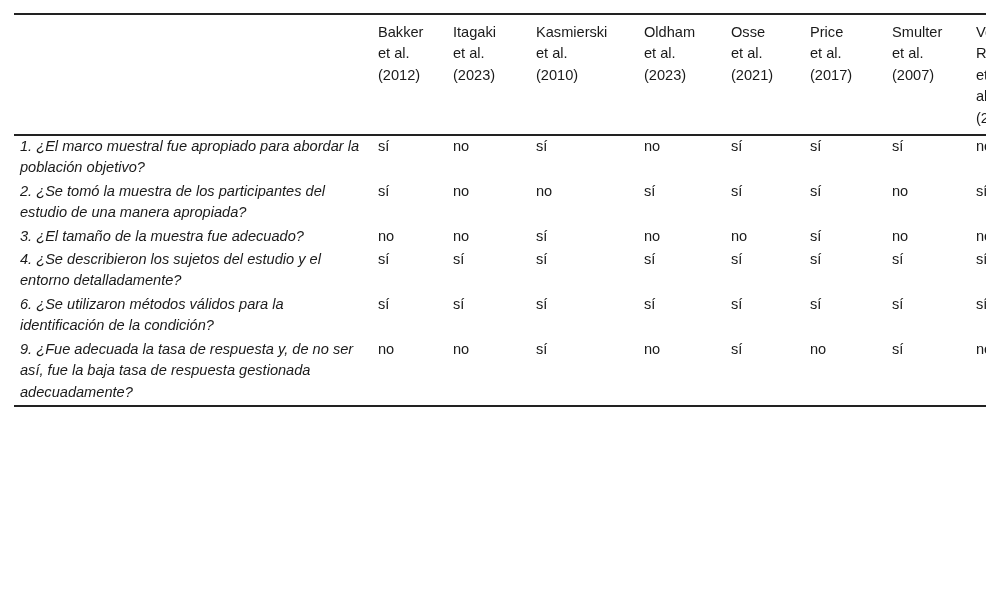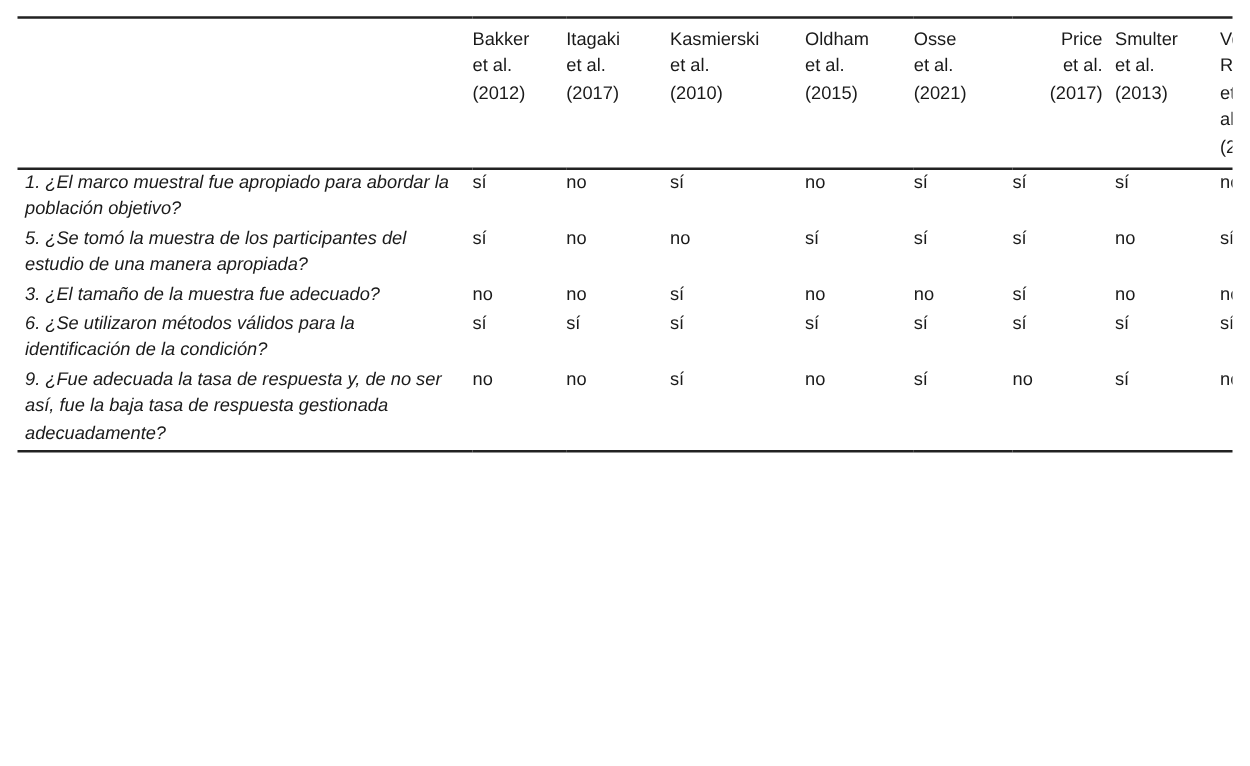--- a/index.html
+++ b/index.html
@@ -49,21 +49,21 @@
     white-space: pre-line; 
   }
   table.appraisal th.qcol { padding-left: 6px; }
   
   table.appraisal th:nth-child(1) { width: 348px; }
   table.appraisal th:nth-child(2) { width: 65px; }
   table.appraisal th:nth-child(3) { width: 73px; }
   table.appraisal th:nth-child(4) { width: 98px; }
   table.appraisal th:nth-child(5) { width: 77px; }
   table.appraisal th:nth-child(6) { width: 69px; }
-  table.appraisal th:nth-child(7) { width: 72px; text-align: right; }
+  table.appraisal th:nth-child(7) { width: 72px; }
   table.appraisal th:nth-child(8) { width: 74px; }
   table.appraisal th:nth-child(9) { width: auto; }
 
   table.appraisal td { padding-bottom: 2px; }
   table.appraisal td.question {
     font-style: italic;
     padding-left: 6px;
     padding-right: 12px;
   }
   table.appraisal td.answer {
@@ -78,76 +78,87 @@
     <table class="appraisal">
       <thead>
         <tr>
           <th class="qcol"></th>
 
         <th>Bakker
 et al.
 (2012)</th>
             <th>Itagaki
 et al.
-(2017)</th>
+(2023)</th>
             <th>Kasmierski
 et al.
 (2010)</th>
             <th>Oldham
 et al.
-(2015)</th>
+(2023)</th>
             <th>Osse
 et al.
 (2021)</th>
             <th>Price
 et al.
 (2017)</th>
             <th>Smulter
 et al.
-(2013)</th>
+(2007)</th>
             <th>Veliz-
 Reissmüller
 et al.
 (2007)</th>
           </tr>
       </thead>
       <tbody>
 
       <tr>
             <td class="question">1. ¿El marco muestral fue apropiado para abordar la población objetivo?</td>
             <td class="answer">sí</td>
             <td class="answer">no</td>
             <td class="answer">sí</td>
             <td class="answer">no</td>
             <td class="answer">sí</td>
             <td class="answer">sí</td>
             <td class="answer">sí</td>
             <td class="answer">no</td>
           </tr>
           <tr>
-            <td class="question">5. ¿Se tomó la muestra de los participantes del estudio de una manera apropiada?</td>
+            <td class="question">2. ¿Se tomó la muestra de los participantes del estudio de una manera apropiada?</td>
             <td class="answer">sí</td>
             <td class="answer">no</td>
             <td class="answer">no</td>
             <td class="answer">sí</td>
             <td class="answer">sí</td>
             <td class="answer">sí</td>
             <td class="answer">no</td>
             <td class="answer">sí</td>
           </tr>
           <tr>
             <td class="question">3. ¿El tamaño de la muestra fue adecuado?</td>
             <td class="answer">no</td>
             <td class="answer">no</td>
             <td class="answer">sí</td>
             <td class="answer">no</td>
             <td class="answer">no</td>
             <td class="answer">sí</td>
             <td class="answer">no</td>
             <td class="answer">no</td>
+          </tr>
+          <tr>
+            <td class="question">4. ¿Se describieron los sujetos del estudio y el entorno detalladamente?</td>
+            <td class="answer">sí</td>
+            <td class="answer">sí</td>
+            <td class="answer">sí</td>
+            <td class="answer">sí</td>
+            <td class="answer">sí</td>
+            <td class="answer">sí</td>
+            <td class="answer">sí</td>
+            <td class="answer">sí</td>
           </tr>
           <tr>
             <td class="question">6. ¿Se utilizaron métodos válidos para la identificación de la condición?</td>
             <td class="answer">sí</td>
             <td class="answer">sí</td>
             <td class="answer">sí</td>
             <td class="answer">sí</td>
             <td class="answer">sí</td>
             <td class="answer">sí</td>
             <td class="answer">sí</td>

